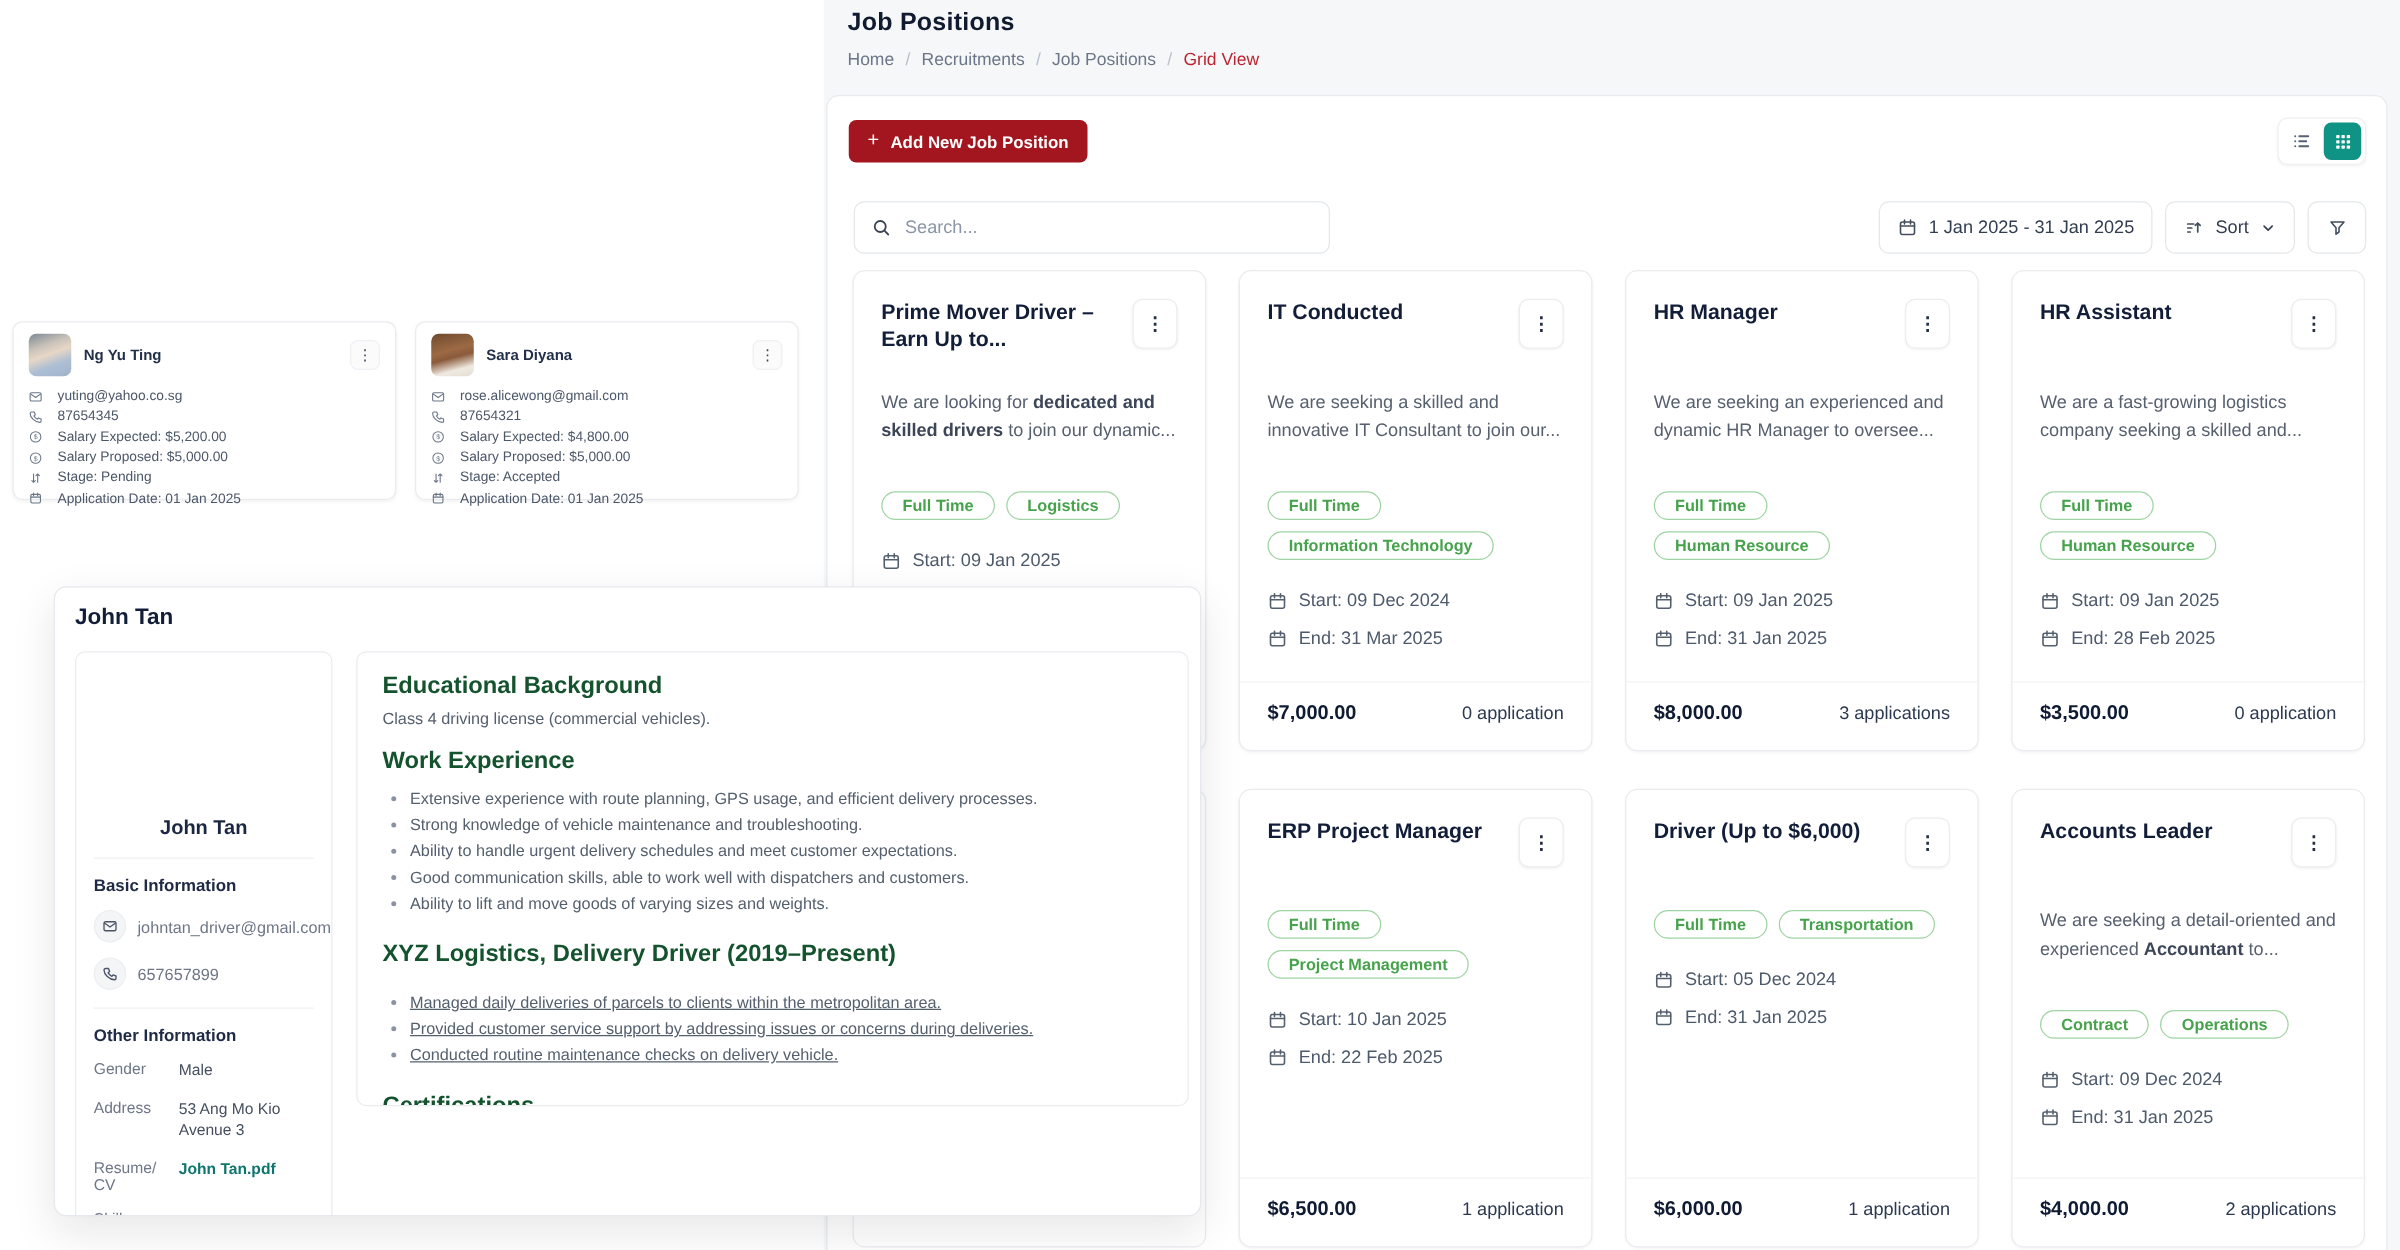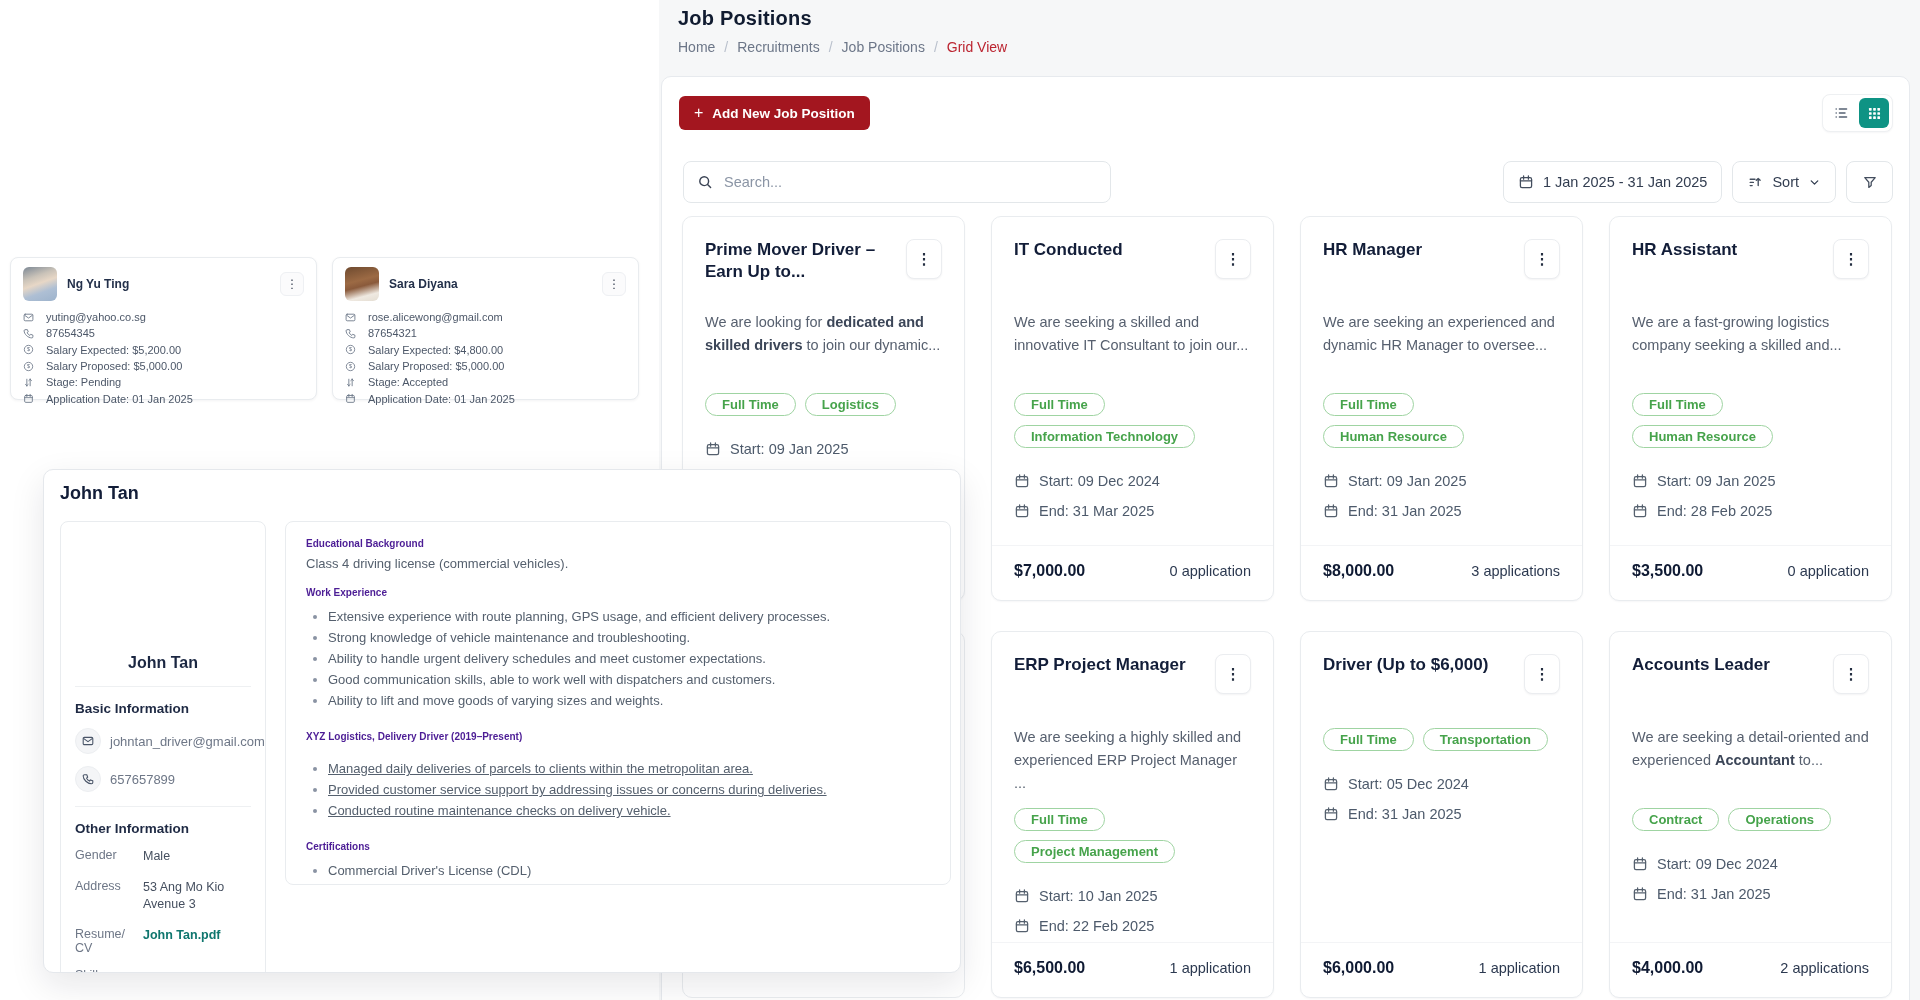--- a/index.html
+++ b/index.html
@@ -56,21 +56,21 @@
     font-family:inherit; font-size:13.5px; font-weight:bold; display:flex; align-items:center; gap:9px;
   }
   .add-btn .plus { font-size:16px; font-weight:normal; margin-top:-1px; }
   .view-toggle {
     position:absolute; right:16px; top:17px; display:flex; align-items:center; gap:3px;
     background:#fff; border:1px solid #eef0f2; border-radius:8px; padding:3px; box-shadow:0 1px 2px rgba(16,24,40,.04);
   }
   .vt-btn { width:30px; height:30px; border:none; background:transparent; border-radius:6px; display:flex; align-items:center; justify-content:center; cursor:pointer; color:#566173; }
   .vt-btn.active { background:#0e9384; color:#fff; }
 
-  .search-wrap { position:absolute; left:21px; top:84px; width:428px; height:42px; }
+  .search-wrap { position:absolute; left:21px; top:84px; width:381px; height:42px; }
   .search-wrap svg { position:absolute; left:14px; top:13px; width:16px; height:16px; color:#3a4354; }
   .search-input {
     width:100%; height:100%; border:1px solid #e3e7ea; border-radius:8px; padding:0 12px 0 40px;
     font-family:inherit; font-size:14.5px; color:#2f3a4d; background:#fff; outline:none;
   }
   .search-input::placeholder { color:#8b95a5; }
 
   .filters { position:absolute; right:16px; top:84px; display:flex; gap:10px; }
   .chip {
     height:42px; background:#fff; border:1px solid #e3e7ea; border-radius:8px; cursor:pointer;
@@ -141,21 +141,21 @@
   }
   .pm-contact .ic svg { width:12px; height:12px; }
   .pm-kv { display:flex; gap:10px; font-size:12.5px; margin-bottom:13px; }
   .pm-kv .k { width:58px; flex:0 0 58px; color:#6e7787; white-space:pre-line; }
   .pm-kv .v { flex:1; color:#454f5f; line-height:1.4; white-space:pre-line; }
   .pm-kv .v.bold { font-weight:bold; color:#0f766e; }
   .pm-right {
     position:absolute; left:241px; top:51px; width:666px; height:364px;
     border:1px solid #e9ecef; border-radius:8px; background:#fff; padding:16px 20px; overflow:hidden;
   }
-  .sec-h { font-size:10px; font-weight:bold; color:#4c1d95; }
+  .sec-h { font-size:19px; font-weight:bold; color:#14532d; }
   .sec-p { font-size:13px; color:#55606e; margin:7px 0 16px; }
   .pm-right ul { margin:8px 0 20px; padding-left:22px; font-size:13px; color:#55606e; line-height:1.62; }
   .pm-right li::marker { color:#8a93a3; }
   .sec-h.xyz { margin-top:2px; }
   .pm-right ul.after-gap { margin-top:16px;text-decoration:underline; }
 </style>
 </head>
 <body>
 
 <div class="left-region"></div>
@@ -459,21 +459,20 @@
 
     <div class="cards-row row2">
 
       <article class="job-card empty"></article>
 
       <article class="job-card">
         <div class="jc-head">
           <h3 class="jc-title">ERP Project Manager</h3>
           <button class="kebab">⋮</button>
         </div>
-        <p class="jc-desc"><span>We are seeking a highly skilled and experienced ERP Project Manager ...</span><b></b><span></span></p>
         <div class="jc-tags">
           <span class="tag">Full Time</span>
           <span class="tag">Project Management</span>
         </div>
         <div class="jc-dates">
           <div class="jc-date">
             <svg viewBox="0 0 20 20" fill="none" stroke="currentColor" stroke-width="1.6" stroke-linecap="round" stroke-linejoin="round">
                 <rect x="3" y="4.5" width="14" height="12.5" rx="2"></rect>
                 <path d="M3 8.5h14M7 2.5v4M13 2.5v4"></path>
               </svg>

